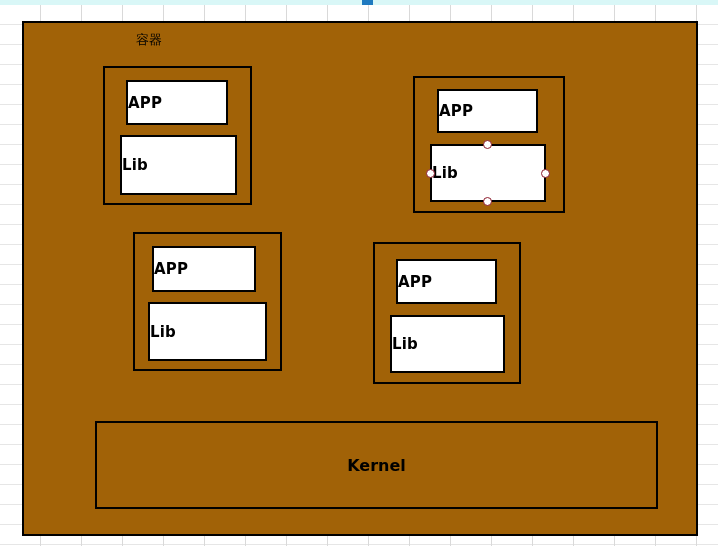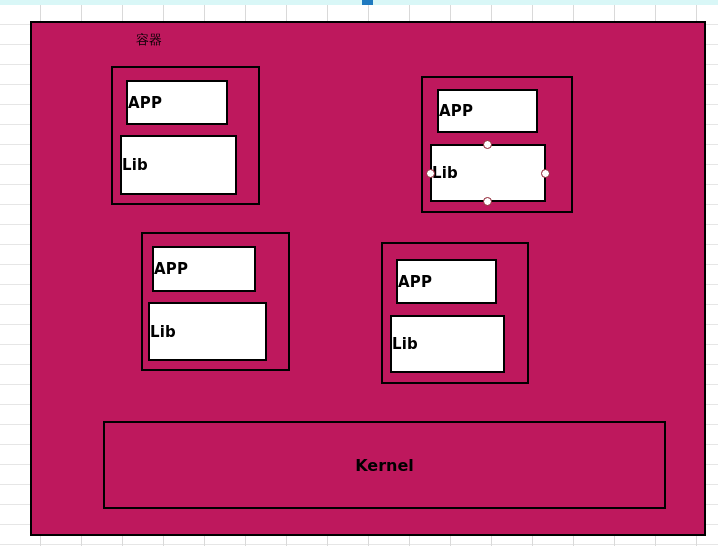--- a/index.html
+++ b/index.html
@@ -43,24 +43,23 @@
 
   
   #diagram {
     position: absolute;
     left: 0; top: 0;
     width: 718px; height: 472px;
   }
 
   .box {
     position: absolute;
-    background: #be185d;
+    background: #a16207;
     border: 2px solid #000000;
     box-sizing: border-box;
-    margin-left: 8px;
   }
 
   
   #container-box {
     left: 22px; top: 21px;
     width: 676px; height: 515px;
     border-width: 2px;
   }
 
   #container-label {

